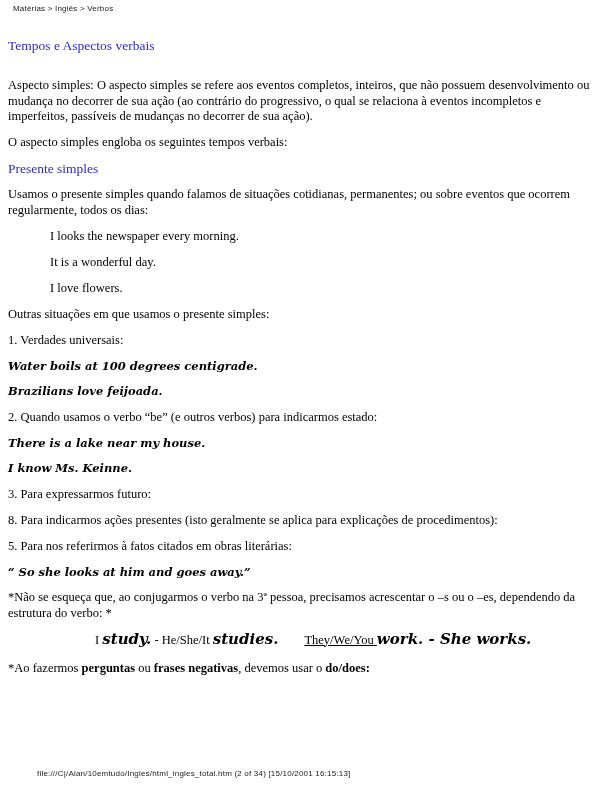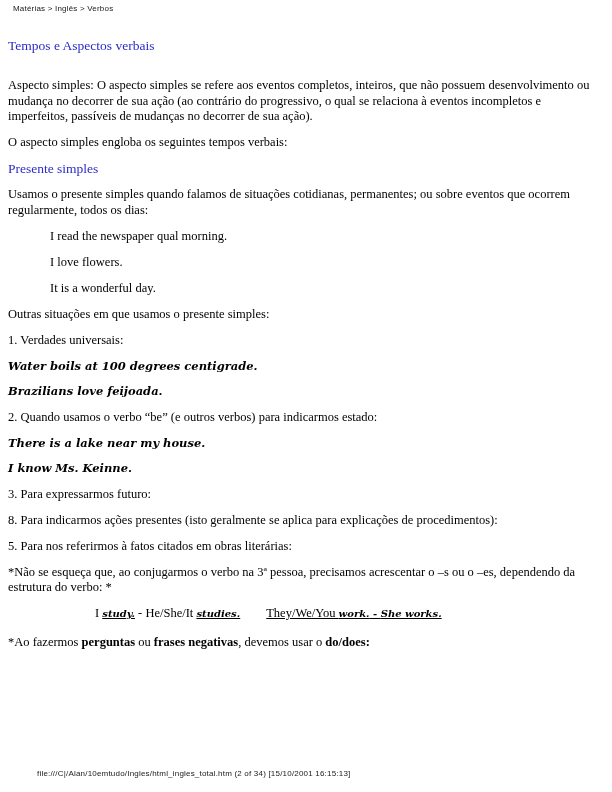--- a/index.html
+++ b/index.html
@@ -47,22 +47,21 @@
     font-weight: bold;
     font-size: 11.5px;
     line-height: 15px;
   }
   .mt-extra { margin-top: 8px; }
   .conjugation { margin-left: 87px; }
   .bi {
     font-family: "DejaVu Serif", serif;
     font-style: italic;
     font-weight: bold;
-    font-size: 10px;
-    text-decoration: underline;
+    font-size: 15px;
   }
   .b { font-weight: bold; }
   .gap { margin-left: 26px; text-decoration: underline; }
   .note-do-does { margin-top: 13px; }
   .print-footer {
     position: absolute;
     top: 769px; left: 13px;
     font-family: "Liberation Sans", sans-serif;
     font-size: 8px;
     color: #1a1a1a;
@@ -82,39 +81,40 @@
     <h1 class="doc-title">Tempos e Aspectos verbais</h1>
 
     <p>Aspecto simples: O aspecto simples se refere aos eventos completos, inteiros, que não possuem desenvolvimento ou mudança no decorrer de sua ação (ao contrário do progressivo, o qual se relaciona à eventos incompletos e imperfeitos, passíveis de mudanças no decorrer de sua ação).</p>
 
     <p>O aspecto simples engloba os seguintes tempos verbais:</p>
 
     <h2 class="doc-subtitle">Presente simples</h2>
 
     <p>Usamos o presente simples quando falamos de situações cotidianas, permanentes; ou sobre eventos que ocorrem regularmente, todos os dias:</p>
 
-    <p class="example-plain">I read the newspaper qual morning.</p>
+    <p class="example-plain">I looks the newspaper every morning.</p>
+    <p class="example-plain">It is a wonderful day.</p>
     <p class="example-plain">I love flowers.</p>
-    <p class="example-plain">It is a wonderful day.</p>
 
     <p class="mt-extra">Outras situações em que usamos o presente simples:</p>
 
     <p>1. Verdades universais:</p>
     <p class="example-fancy">Water boils at 100 degrees centigrade.</p>
     <p class="example-fancy">Brazilians love feijoada.</p>
 
     <p>2. Quando usamos o verbo “be” (e outros verbos) para indicarmos estado:</p>
     <p class="example-fancy">There is a lake near my house.</p>
     <p class="example-fancy">I know Ms. Keinne.</p>
 
     <p>3. Para expressarmos futuro:</p>
 
     <p>8. Para indicarmos ações presentes (isto geralmente se aplica para explicações de procedimentos):</p>
 
     <p>5. Para nos referirmos à fatos citados em obras literárias:</p>
+    <p class="example-fancy">“ So she looks at him and goes away.”</p>
 
     <p>*Não se esqueça que, ao conjugarmos o verbo na 3ª pessoa, precisamos acrescentar o –s ou o –es, dependendo da estrutura do verbo: *</p>
 
     <p class="conjugation"><span>I </span><span class="bi">study.</span><span> - </span> <span>He/She/It </span><span class="bi">studies.</span><span class="gap">They/We/You </span><span class="bi">work.</span><span class="bi"> - </span> <span class="bi">She works.</span></p>
 
     <p class="note-do-does"><span>*Ao fazermos </span><span class="b">perguntas</span><span> ou </span><span class="b">frases negativas</span><span>, devemos usar o </span><span class="b">do/does:</span></p>
 
   </div>
 
   <div class="print-footer">file:///C|/Alan/10emtudo/Ingles/html_ingles_total.htm (2 of 34) [15/10/2001 16:15:13]</div>

